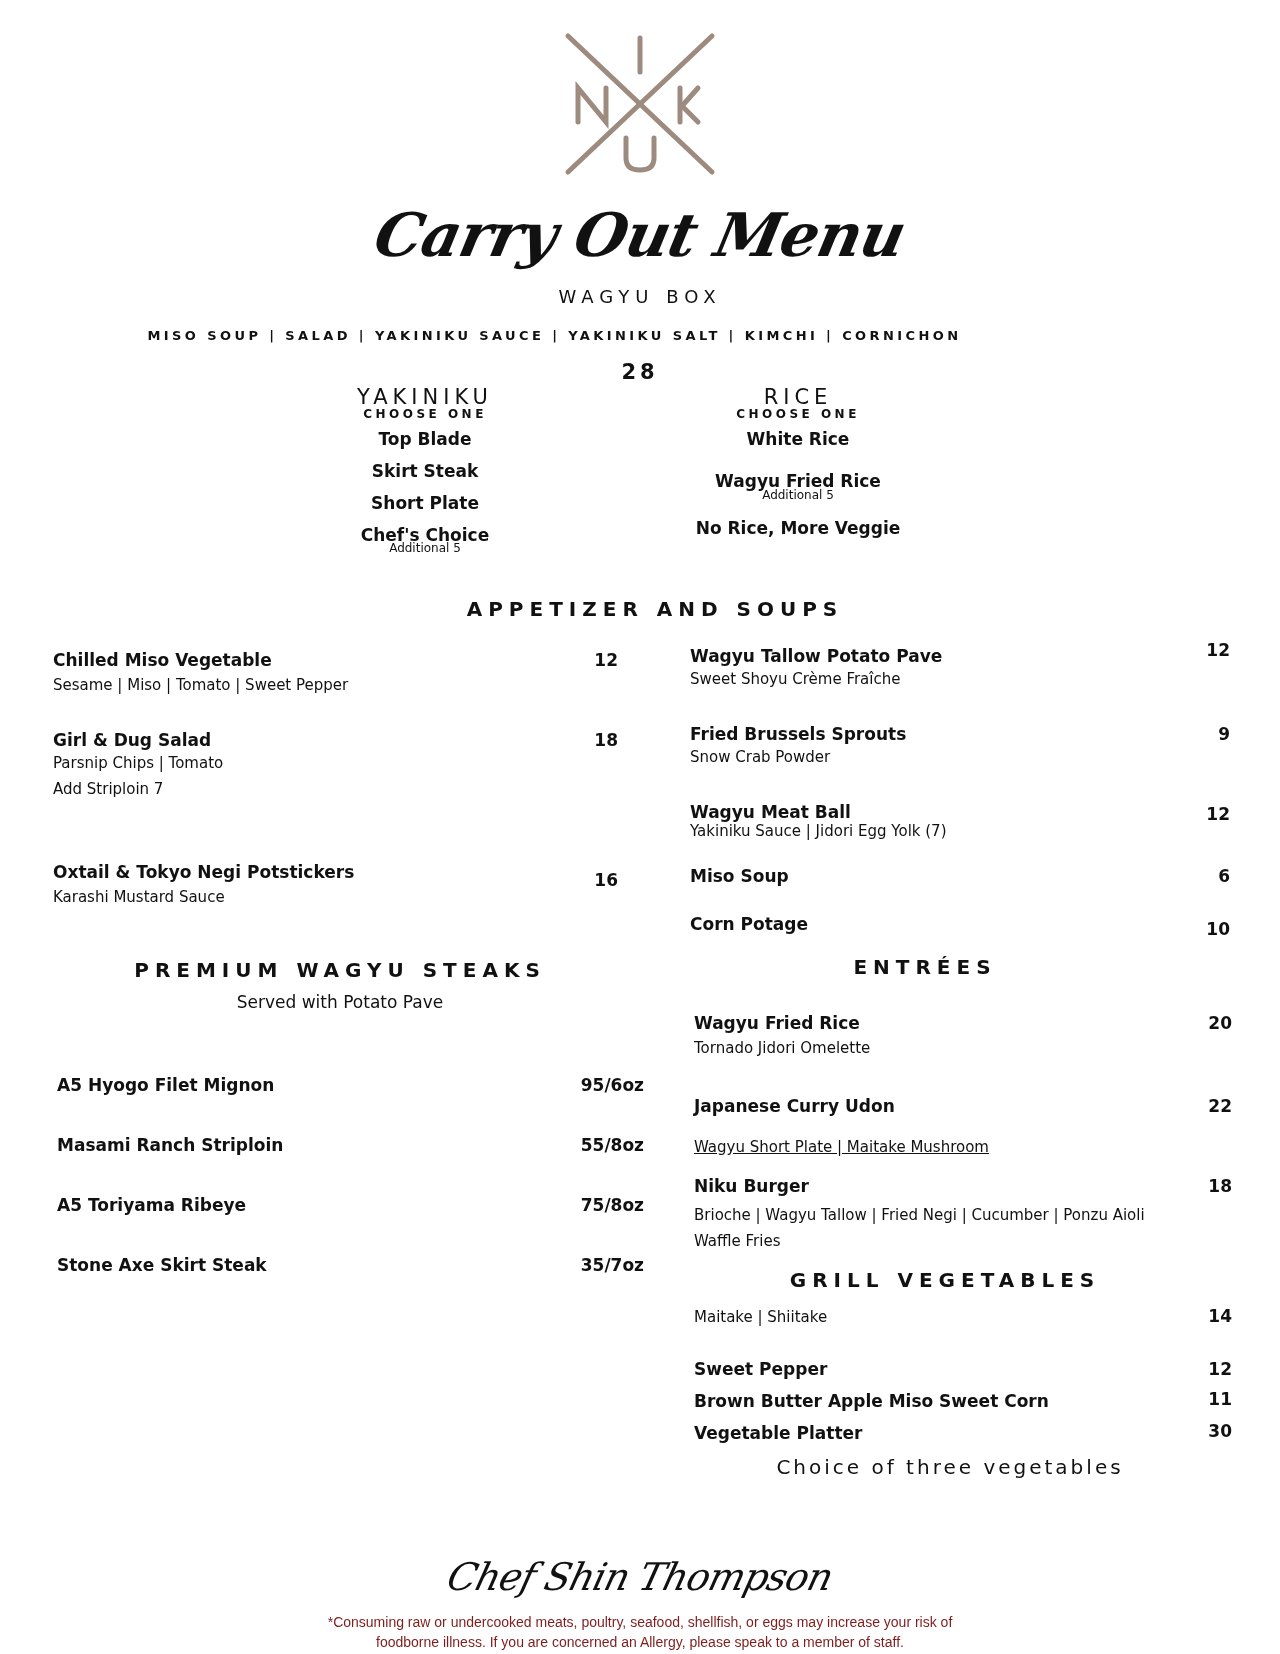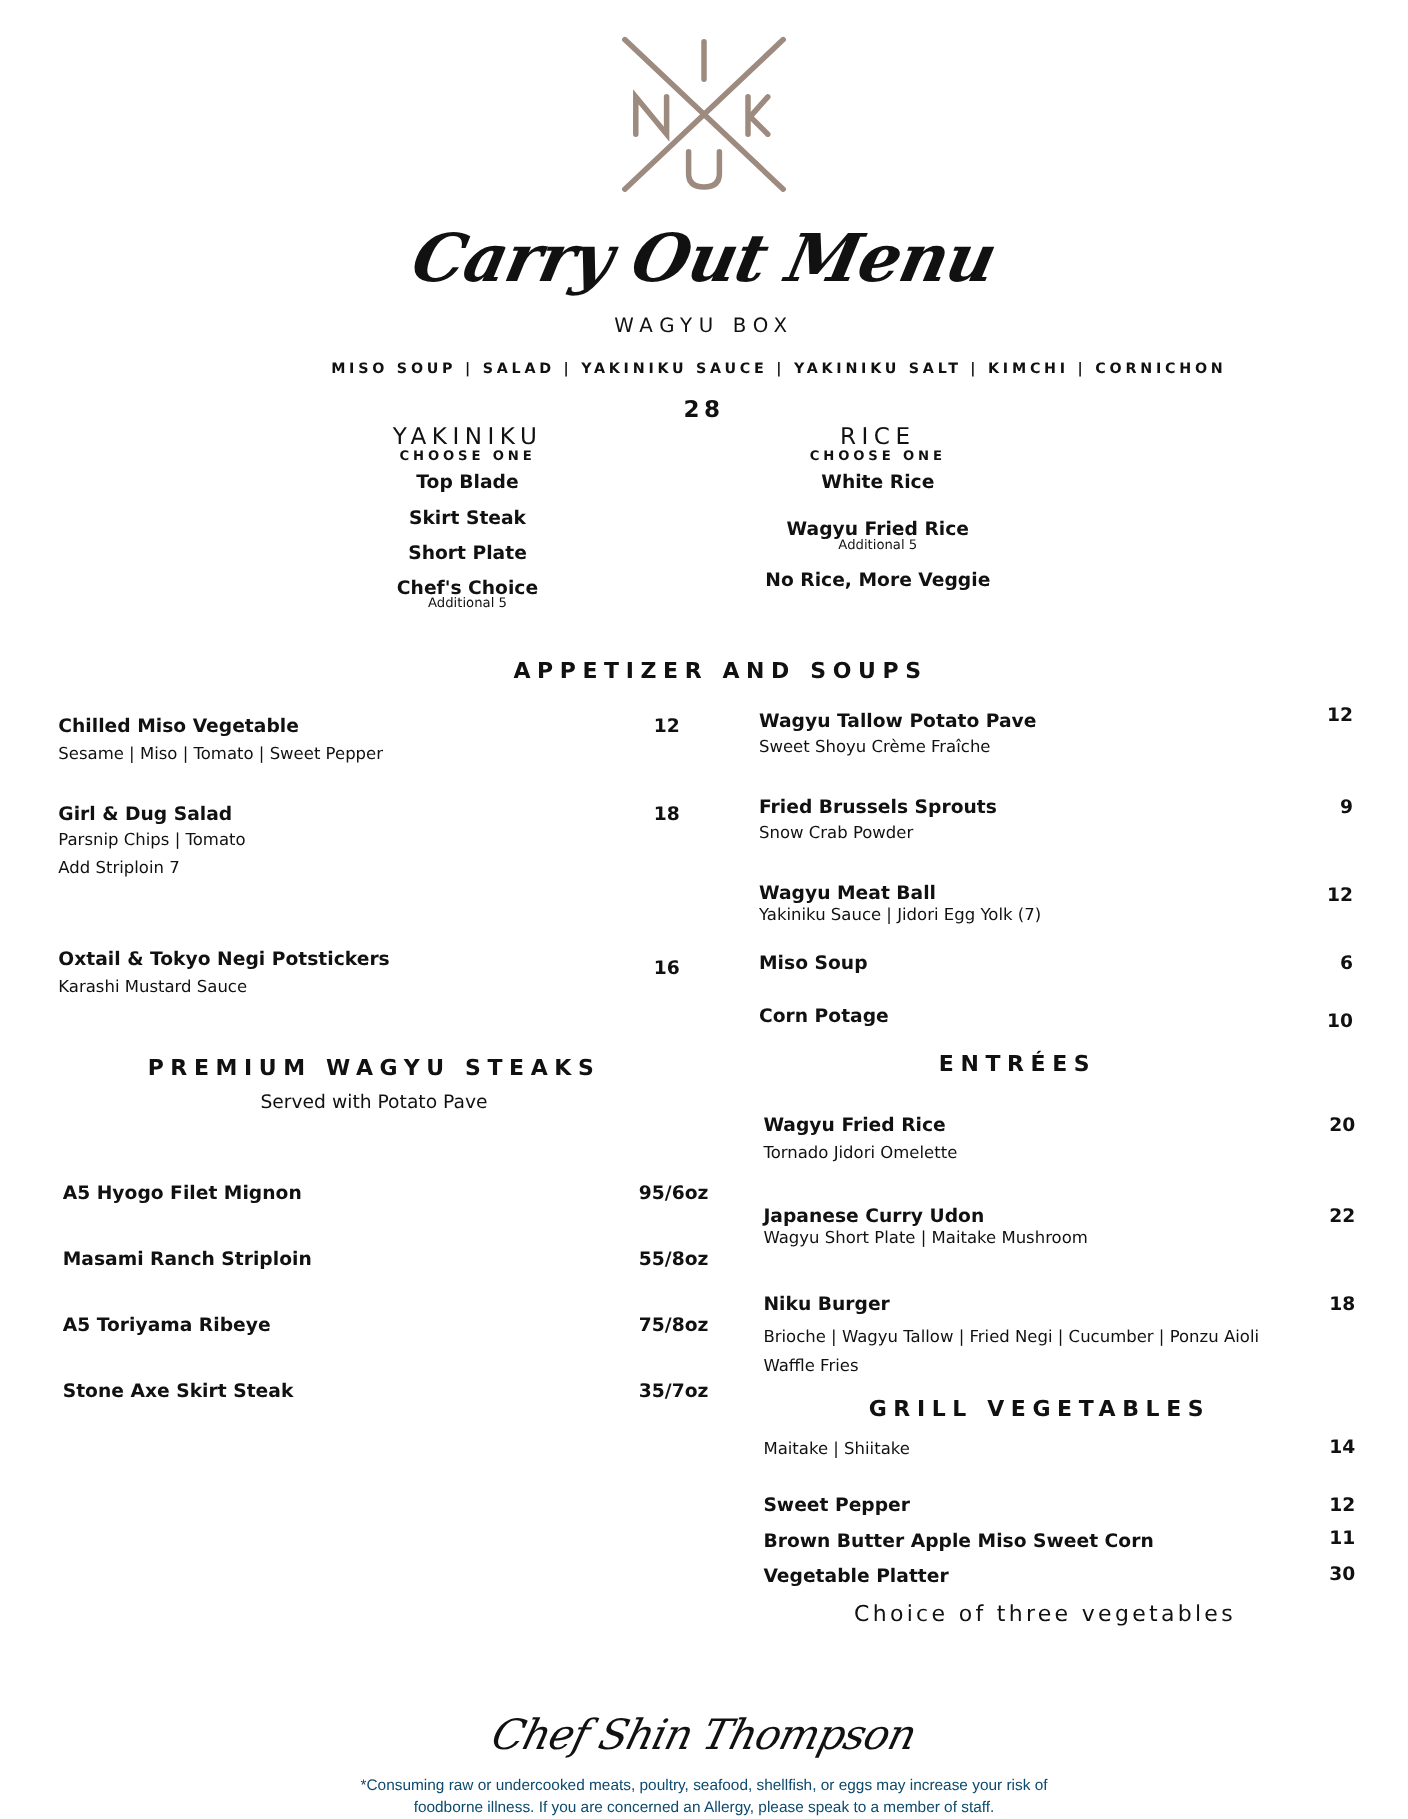--- a/index.html
+++ b/index.html
@@ -13,36 +13,36 @@
 
     
     .script {
       font-family: "DejaVu Serif", serif;
       font-style: italic;
       font-weight: bold;
       letter-spacing: -1px;
     }
     #title { left: 0; width: 1280px; top: 200px; font-size: 60px; color: #111; transform: skewX(-12deg); }
     #subtitle { left: 0; width: 1280px; top: 286px; font-size: 18px; letter-spacing: 6px; font-weight: normal; }
-    #includes { left: 18px; width: 1097px; top: 328px; font-size: 13px; letter-spacing: 3.4px; font-weight: bold; text-align: right; }
+    #includes { left: 6px; width: 1097px; top: 328px; font-size: 13px; letter-spacing: 3.4px; font-weight: bold; }
     #box-price { left: 0; width: 1280px; top: 360px; font-size: 21px; letter-spacing: 4px; font-weight: bold; }
 
     .choice-col { width: 260px; text-align: center; }
     .choice-head { font-size: 21px; letter-spacing: 5px; font-weight: normal; }
     .choice-sub { font-size: 12px; letter-spacing: 3.5px; font-weight: bold; margin-top: -2px; }
     .choice-item { font-size: 17px; font-weight: bold; }
     .choice-note { font-size: 12px; }
 
     .section-title { font-size: 20px; font-weight: bold; letter-spacing: 6px; }
     .item-name { font-size: 17px; font-weight: bold; }
     .item-desc { font-size: 15px; }
     .item-price { font-size: 17px; font-weight: bold; text-align: right; }
 
     #signature { left: 0; width: 1280px; top: 1555px; font-size: 38px; font-weight: normal; transform: skewX(-14deg); }
-    #disclaimer { left: 0; width: 1280px; top: 1612px; font-size: 14px; color: #0c4a6e; line-height: 20px; font-family: "Liberation Sans", sans-serif; }
+    #disclaimer { left: 0; width: 1280px; top: 1612px; font-size: 14px; color: #7f1d1d; line-height: 20px; font-family: "Liberation Sans", sans-serif; }
   </style>
 </head>
 <body>
 
 <div id="logo" class="abs">
   <svg width="160" height="150" viewBox="0 0 160 150">
     <g stroke="#9c8b7e" stroke-width="5" stroke-linecap="round" fill="none">
       <line x1="8" y1="6" x2="152" y2="142"></line>
       <line x1="152" y1="6" x2="8" y2="142"></line>
 
@@ -148,21 +148,21 @@
 <div class="abs center section-title" style="left:690px; width:470px; top:955px;">ENTRÉES</div>
 
 <div class="abs" style="left:694px; top:1013px; width:538px;">
   <div class="item-name">Wagyu Fried Rice</div>
   <div class="abs item-price" style="right:0; top:0;">20</div>
   <div class="item-desc" style="margin-top:6px;">Tornado Jidori Omelette</div>
 </div>
 <div class="abs" style="left:694px; top:1096px; width:538px;">
   <div class="item-name">Japanese Curry Udon</div>
   <div class="abs item-price" style="right:0; top:0;">22</div>
-  <div class="item-desc" style="margin-top:0;">Wagyu Short Plate | Maitake Mushroom</div>
+  <div class="item-desc" style="margin-top:22px;text-decoration:underline;">Wagyu Short Plate | Maitake Mushroom</div>
 </div>
 <div class="abs" style="left:694px; top:1176px; width:538px;">
   <div class="item-name">Niku Burger</div>
   <div class="abs item-price" style="right:0; top:0;">18</div>
   <div class="item-desc" style="margin-top:6px; line-height:26px;">Brioche | Wagyu Tallow | Fried Negi | Cucumber | Ponzu Aioli</div>
   <div class="item-desc" style="line-height:26px;">Waffle Fries</div>
 </div>
 
 <div class="abs center section-title" style="left:690px; width:510px; top:1268px;">GRILL VEGETABLES</div>
 

